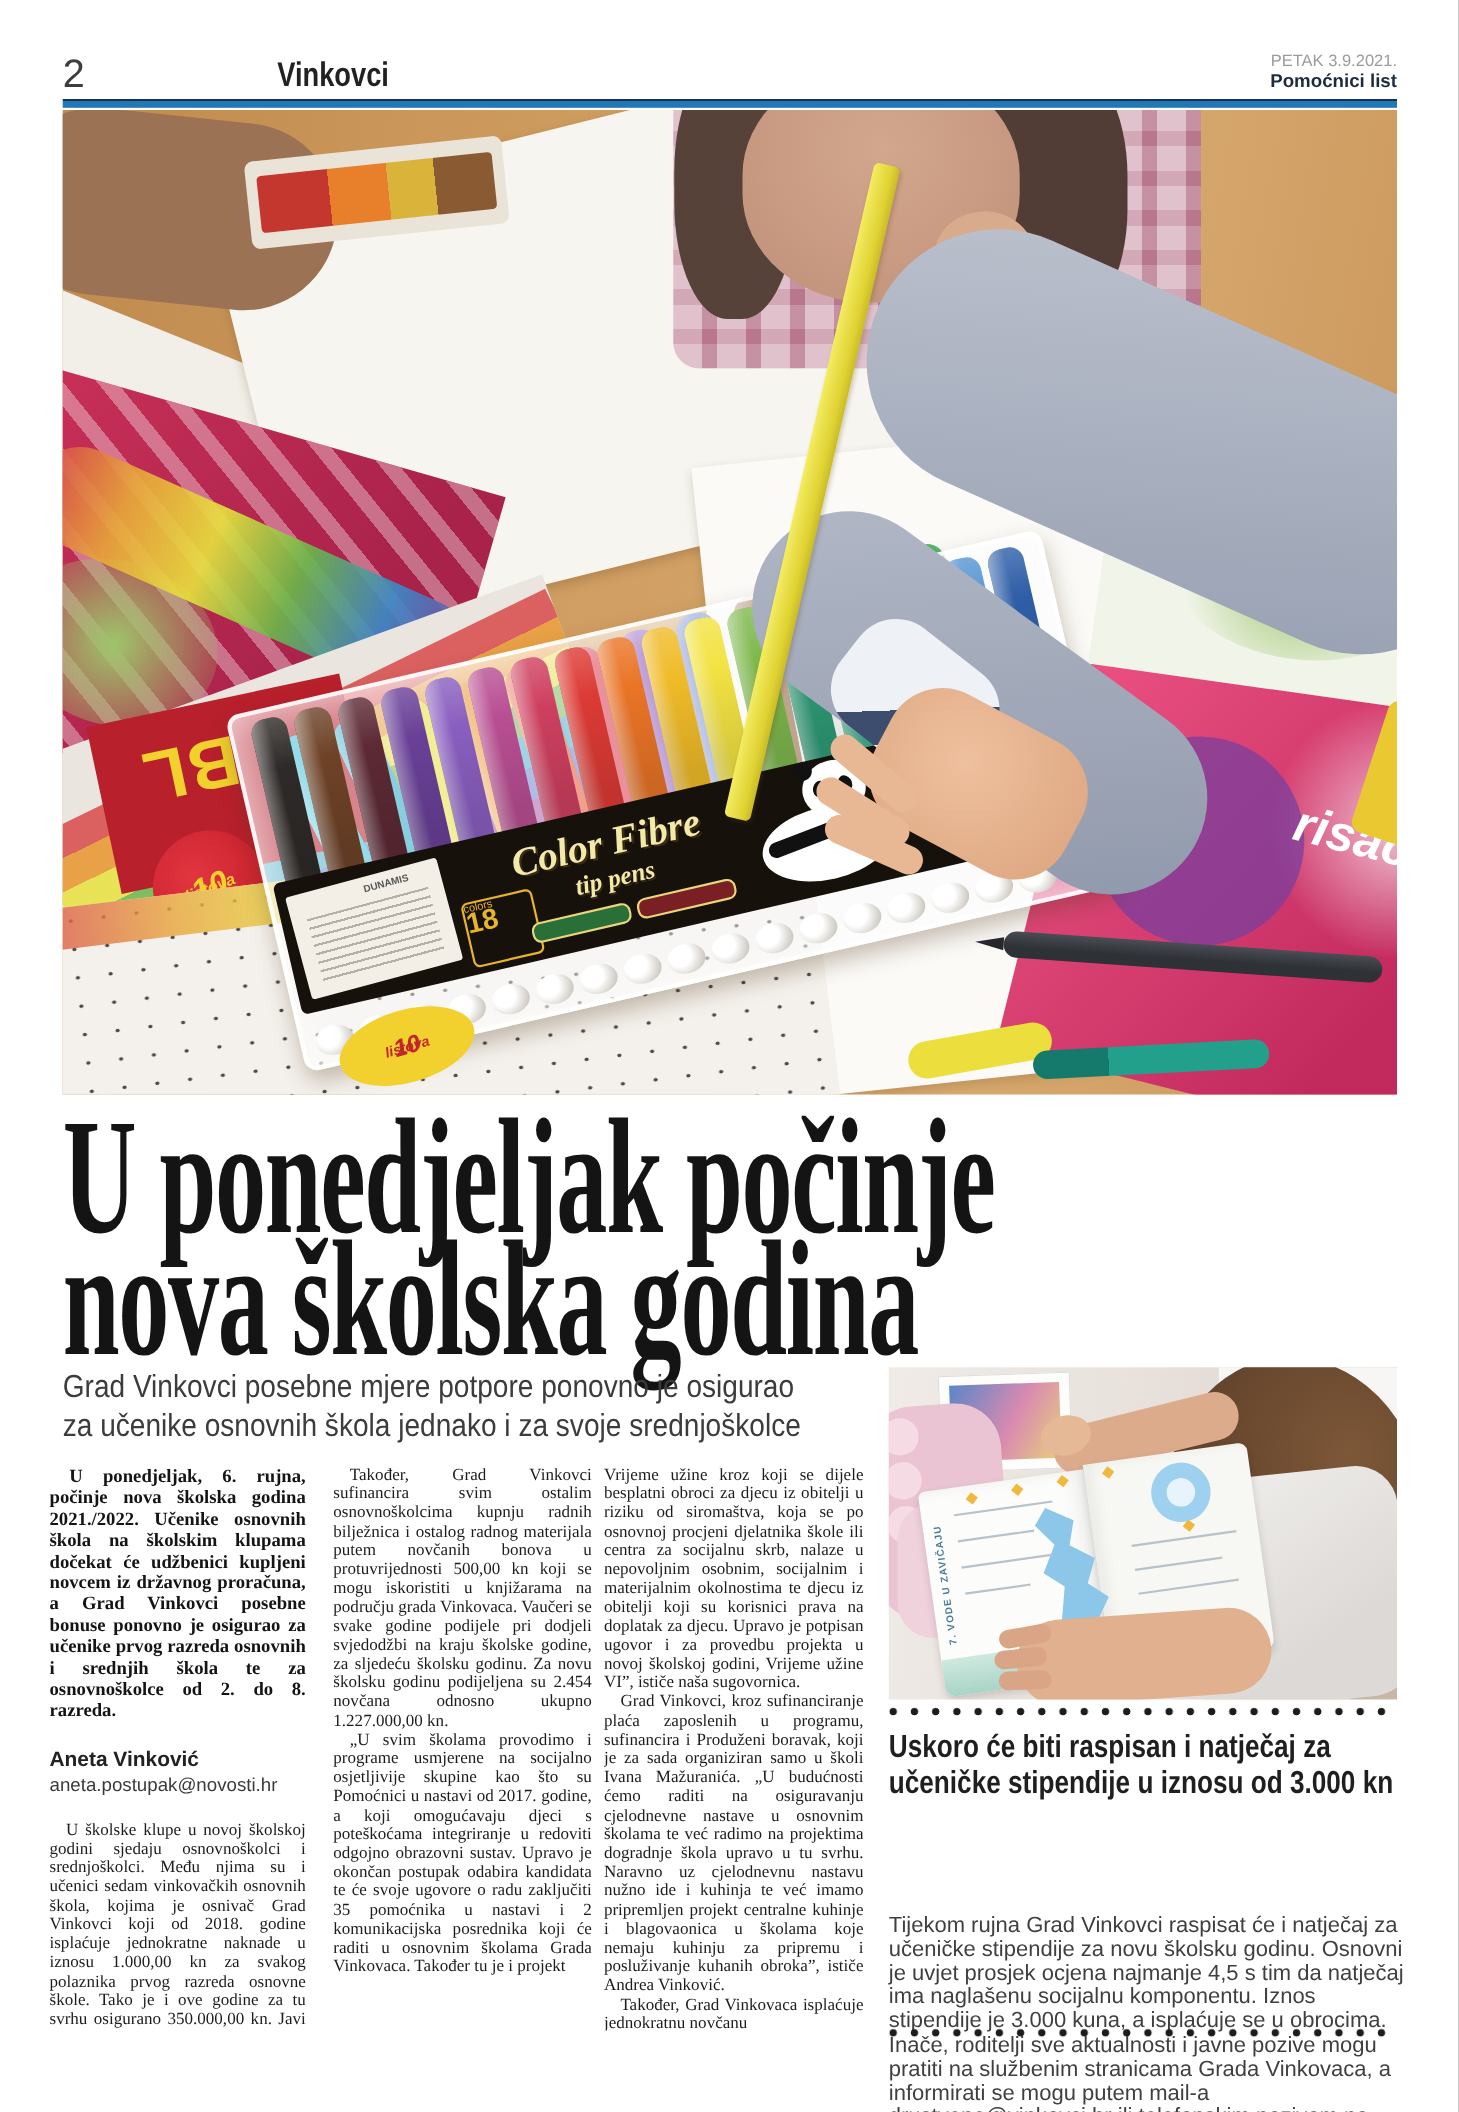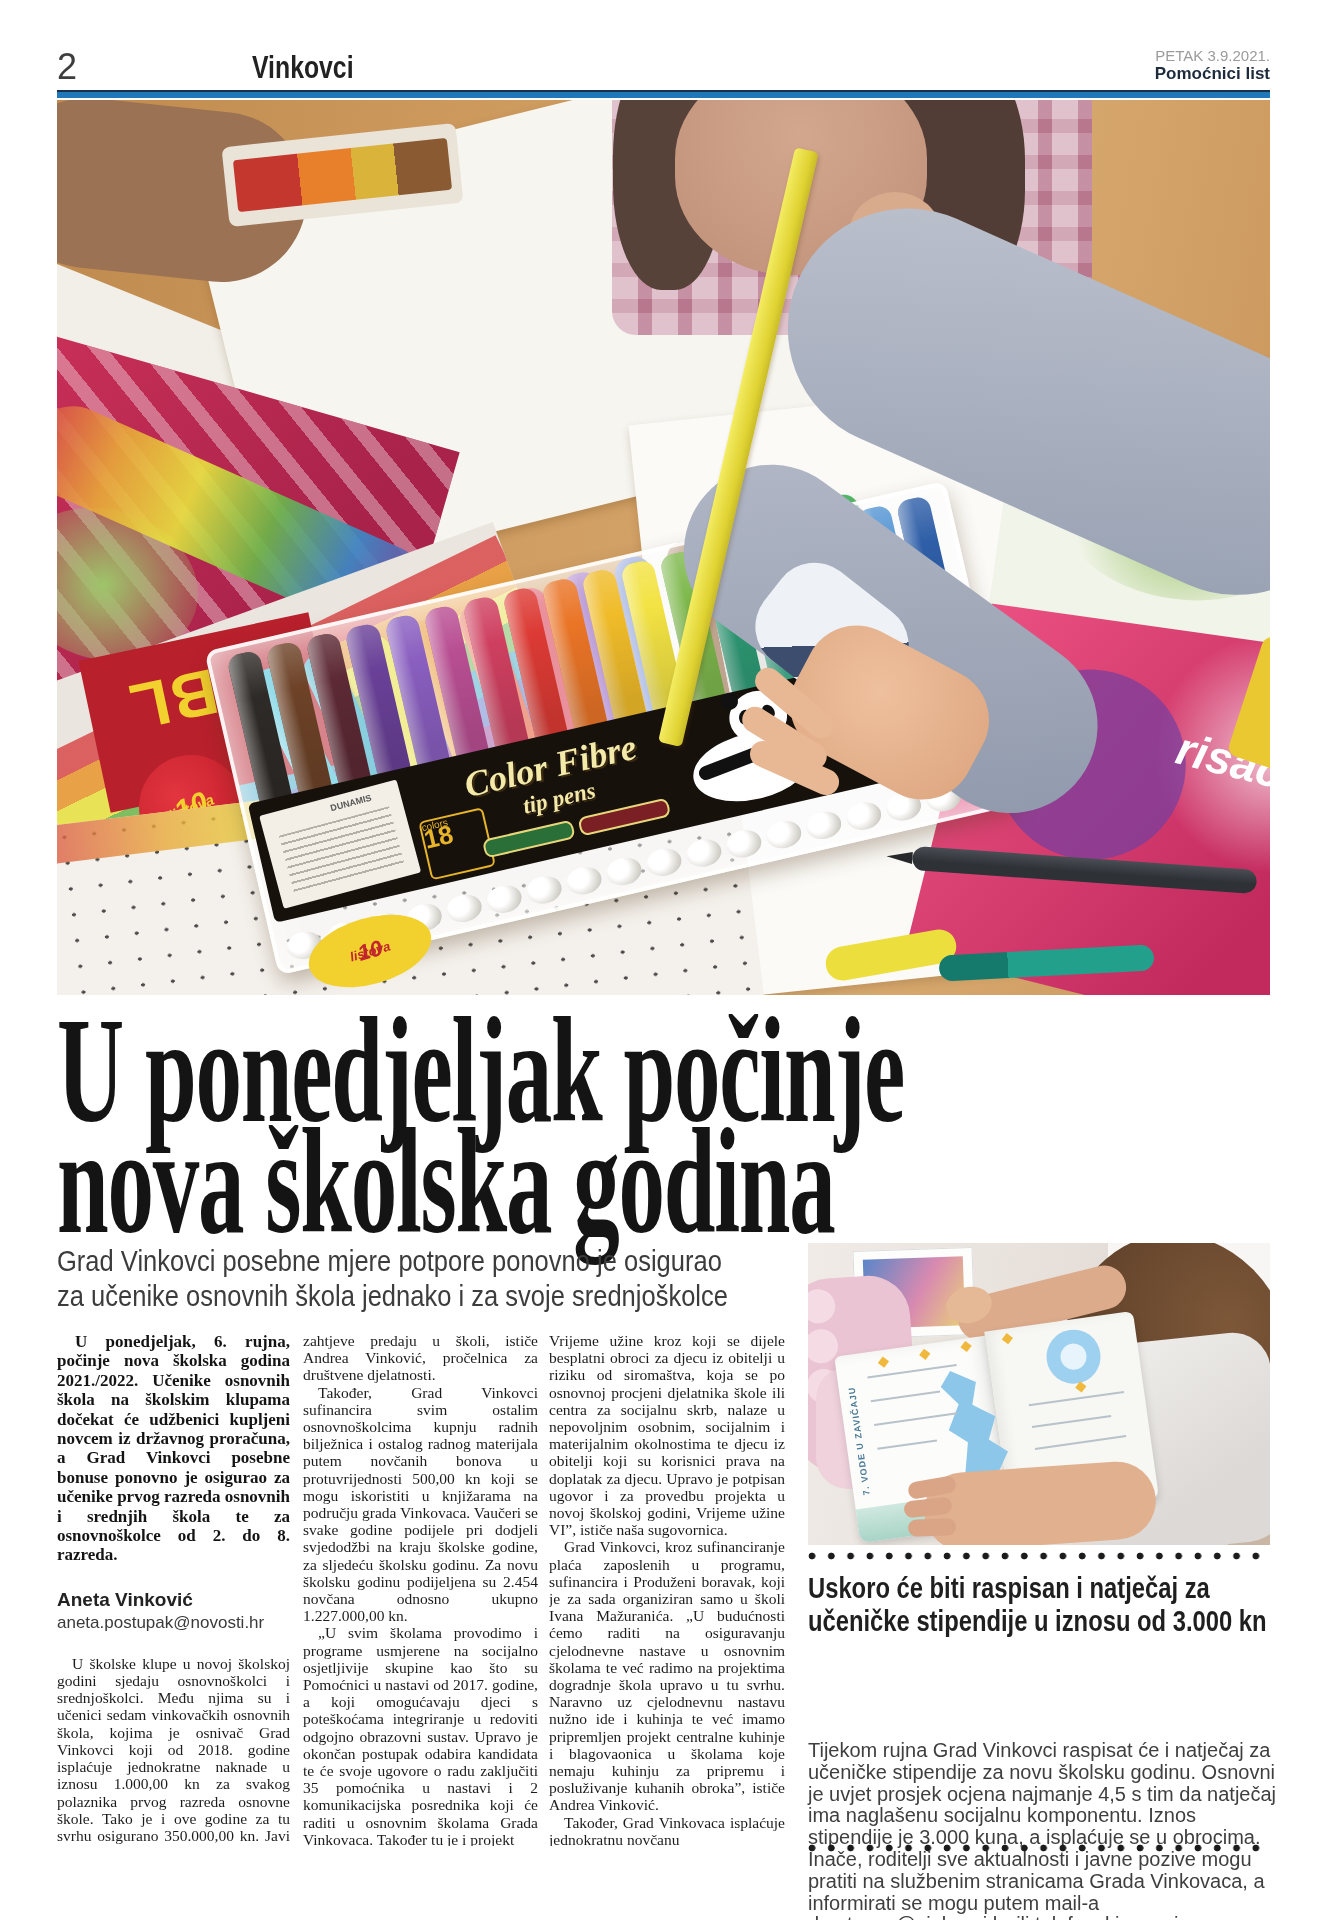--- a/index.html
+++ b/index.html
@@ -142,21 +142,21 @@
 
   
   .hl{left:57px;font-family:"Liberation Serif",serif;font-weight:700;color:#141414;font-size:150px;line-height:1;
       white-space:nowrap;transform:scaleX(.62);transform-origin:0 0;letter-spacing:-2px;}
   .hl1{top:995px;} .hl2{top:1106px;}
   .subhl{left:57px;top:1244px;font-size:29px;line-height:35px;color:#3c3c3c;transform:scaleX(.88);transform-origin:0 0;
       white-space:nowrap;}
 
   
   .col{top:1332px;height:514px;overflow:hidden;font-family:"Liberation Serif",serif;}
-  #col1{left:57px;width:233px;} #col2{left:303px;width:235px;} #col3{left:549px;width:236px;}
+  #col1{left:45px;width:233px;} #col2{left:303px;width:235px;} #col3{left:549px;width:236px;}
   .lead{margin:0;font-size:17px;line-height:19.4px;font-weight:700;text-align:justify;text-indent:18px;color:#141414;}
   .body-p{margin:0;font-size:15.5px;line-height:17.2px;text-align:justify;color:#1c1c1c;}
   .ind{text-indent:15px;}
   .byline{margin-top:24px;margin-bottom:22px;font-family:"Liberation Sans",sans-serif;}
   .byline .bn{font-size:19px;font-weight:700;color:#222;}
   .byline .be{font-size:17px;color:#3a3a3a;margin-top:2px;}
 
   
   #photo2{left:808px;top:1243px;width:462px;height:302px;overflow:hidden;
      background:linear-gradient(100deg,#f0ebe7 0%,#e6dfd9 55%,#d7cfc8 100%);}
@@ -372,21 +372,20 @@
 
   <div class="abs col" id="col1">
     <p class="lead">U ponedjeljak, 6. rujna, počinje nova školska godina 2021./2022. Učenike osnovnih škola na školskim klupama dočekat će udžbenici kupljeni novcem iz državnog proračuna, a Grad Vinkovci posebne bonuse ponovno je osigurao za učenike prvog razreda osnovnih i srednjih škola te za osnovnoškolce od 2. do 8. razreda.</p>
     <div class="byline">
       <div class="bn">Aneta Vinković</div>
       <div class="be">aneta.postupak@novosti.hr</div>
     </div>
     <p class="body-p ind">U školske klupe u novoj školskoj godini sjedaju osnovnoškolci i srednjoškolci. Među njima su i učenici sedam vinkovačkih osnovnih škola, kojima je osnivač Grad Vinkovci koji od 2018. godine isplaćuje jednokratne naknade u iznosu 1.000,00 kn za svakog polaznika prvog razreda osnovne škole. Tako je i ove godine za tu svrhu osigurano 350.000,00 kn. Javi poziv je objavljen te su sve škole dobile potrebne upute, a kako bi se pojednostavilo roditeljima i izbjegao dolazak u gradsku upravu, osnovnoškolci svoje</p>
   </div>
   <div class="abs col" id="col2">
-    <p class="body-p">zahtjeve predaju u školi, ističe Andrea Vinković, pročelnica za društvene djelatnosti.</p>
     <p class="body-p ind">Također, Grad Vinkovci sufinancira svim ostalim osnovnoškolcima kupnju radnih bilježnica i ostalog radnog materijala putem novčanih bonova u protuvrijednosti 500,00 kn koji se mogu iskoristiti u knjižarama na području grada Vinkovaca. Vaučeri se svake godine podijele pri dodjeli svjedodžbi na kraju školske godine, za sljedeću školsku godinu. Za novu školsku godinu podijeljena su 2.454 novčana odnosno ukupno 1.227.000,00 kn.</p>
     <p class="body-p ind">„U svim školama provodimo i programe usmjerene na socijalno osjetljivije skupine kao što su Pomoćnici u nastavi od 2017. godine, a koji omogućavaju djeci s poteškoćama integriranje u redoviti odgojno obrazovni sustav. Upravo je okončan postupak odabira kandidata te će svoje ugovore o radu zaključiti 35 pomoćnika u nastavi i 2 komunikacijska posrednika koji će raditi u osnovnim školama Grada Vinkovaca. Također tu je i projekt</p>
   </div>
   <div class="abs col" id="col3">
     <p class="body-p">Vrijeme užine kroz koji se dijele besplatni obroci za djecu iz obitelji u riziku od siromaštva, koja se po osnovnoj procjeni djelatnika škole ili centra za socijalnu skrb, nalaze u nepovoljnim osobnim, socijalnim i materijalnim okolnostima te djecu iz obitelji koji su korisnici prava na doplatak za djecu. Upravo je potpisan ugovor i za provedbu projekta u novoj školskoj godini, Vrijeme užine VI”, ističe naša sugovornica.</p>
     <p class="body-p ind">Grad Vinkovci, kroz sufinanciranje plaća zaposlenih u programu, sufinancira i Produženi boravak, koji je za sada organiziran samo u školi Ivana Mažuranića. „U budućnosti ćemo raditi na osiguravanju cjelodnevne nastave u osnovnim školama te već radimo na projektima dogradnje škola upravo u tu svrhu. Naravno uz cjelodnevnu nastavu nužno ide i kuhinja te već imamo pripremljen projekt centralne kuhinje i blagovaonica u školama koje nemaju kuhinju za pripremu i posluživanje kuhanih obroka”, ističe Andrea Vinković.</p>
     <p class="body-p ind">Također, Grad Vinkovaca isplaćuje jednokratnu novčanu</p>
   </div>
 
   <div class="abs" id="photo2">

